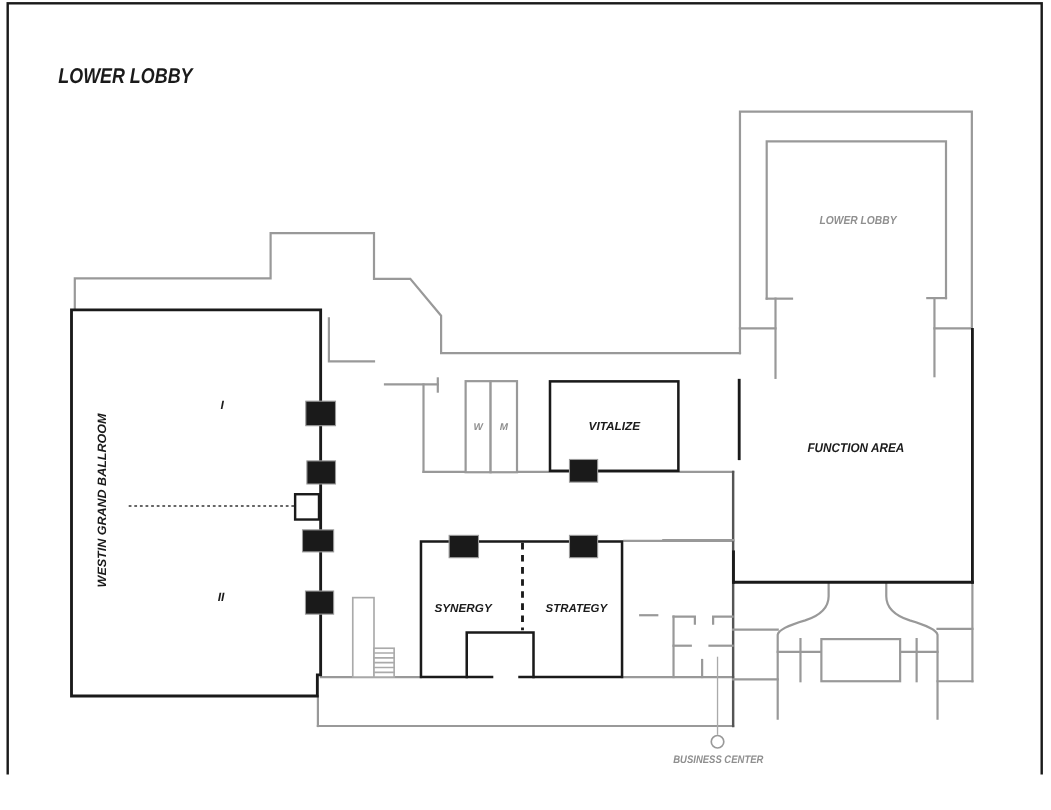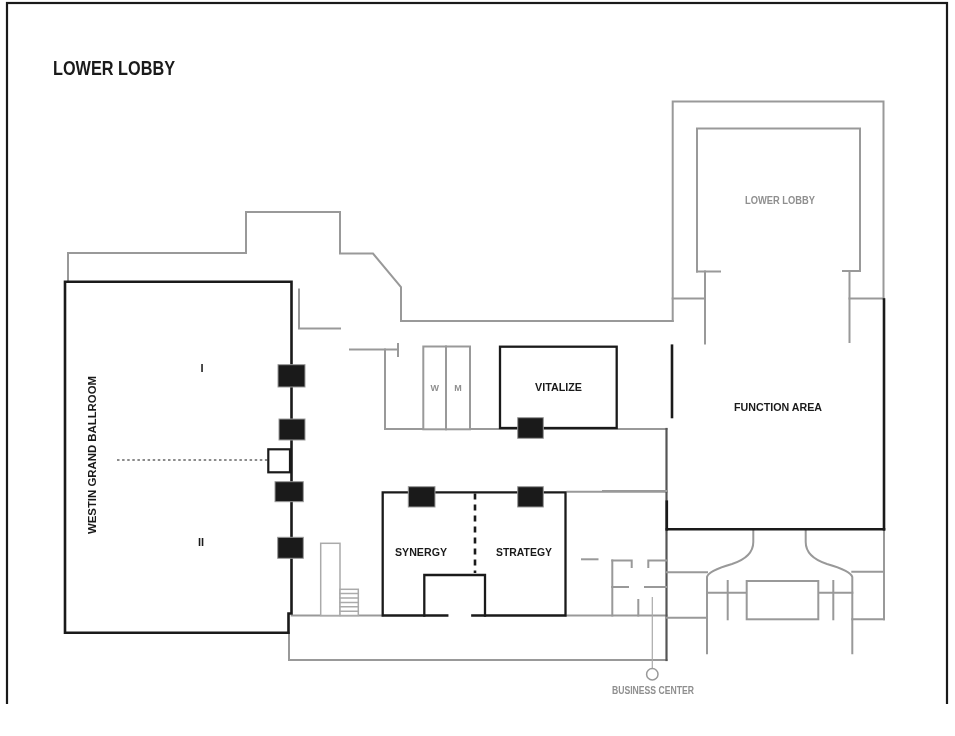--- a/index.html
+++ b/index.html
@@ -3,21 +3,21 @@
 <meta charset="utf-8">
 <style>
   :root{
     --wall-black:#1a1a1a;
     --wall-gray:#999999;
     --wall-dark:#555555;
     --text-gray:#8f8f8f;
     --bg:#ffffff;
   }
   html,body{margin:0;padding:0;background:var(--bg);}
-  .stage{position:relative;width:955px;height:704px;background:var(--bg);}
+  .stage{position:relative;width:955px;height:704px;background:var(--bg);font-style:italic;}
   svg{display:block;}
   .g-gray{stroke:var(--wall-gray);stroke-width:2;fill:none;stroke-linecap:square;}
   .g-thin{stroke:#aaaaaa;stroke-width:1.5;fill:none;stroke-linecap:square;}
   .g-dark{stroke:var(--wall-dark);stroke-width:2.2;fill:none;stroke-linecap:square;}
   .g-black{stroke:var(--wall-black);stroke-width:2.6;fill:none;stroke-linecap:square;}
   .g-black-thin{stroke:var(--wall-black);stroke-width:2.3;fill:none;stroke-linecap:square;}
   .fill-room{fill:#ffffff;}
   .door{fill:var(--wall-black);stroke:#9a9a9a;stroke-width:1;}
   .door-open{fill:#ffffff;stroke:var(--wall-black);stroke-width:2.2;}
   .lbl{font-family:"Liberation Sans",sans-serif;font-weight:bold;fill:var(--wall-black);}

